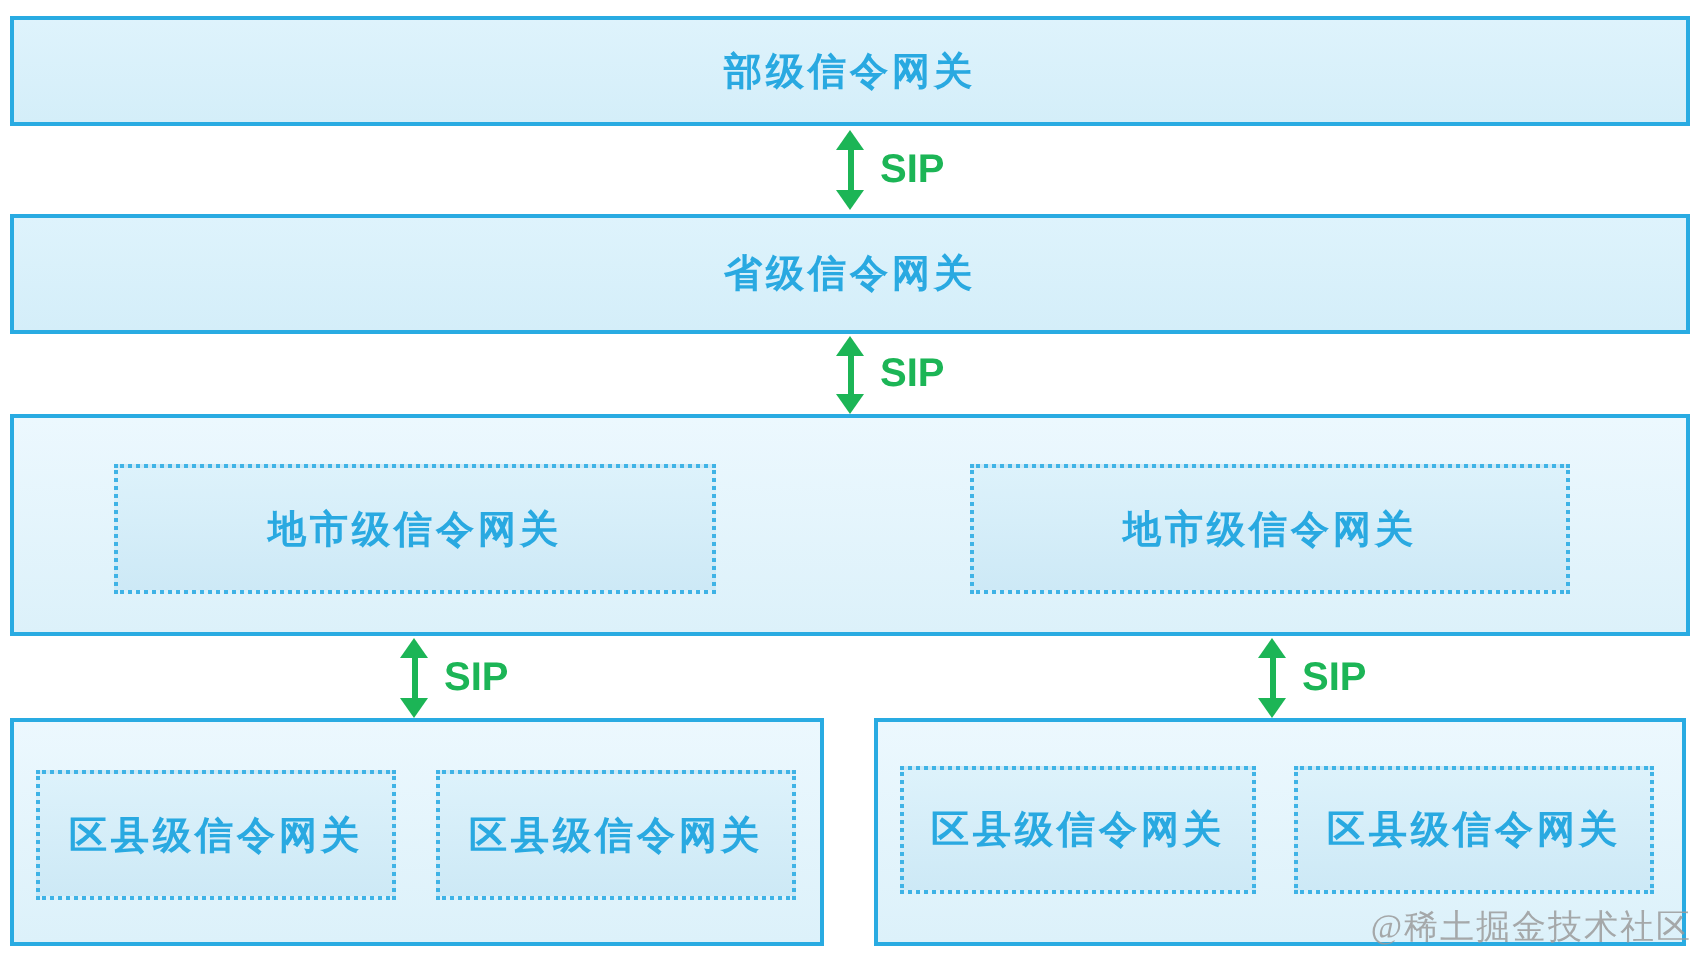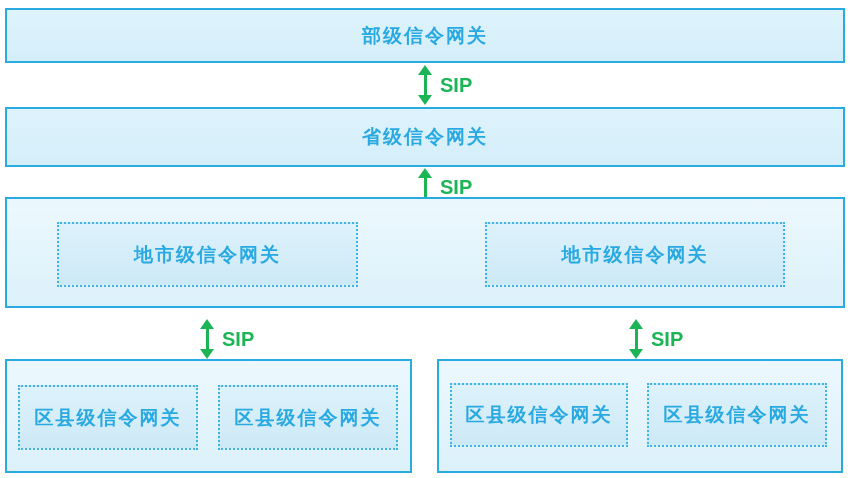--- a/index.html
+++ b/index.html
@@ -94,21 +94,21 @@
     <span class="node-label">省级信令网关</span>
   </div>
 
   <div class="v-arrow" style="left:417px; top:168px; height:39px;">
     <span class="head up"></span>
     <span class="shaft"></span>
     <span class="head down"></span>
   </div>
   <div class="sip-label" style="left:440px; top:177px;">SIP</div>
 
-  <div class="container-box" style="left:5px; top:197px; width:840px; height:111px;">
+  <div class="container-box" style="left:5px; top:207px; width:840px; height:111px;">
     <div class="dashed-box" style="left:50px; top:23px; width:301px; height:65px;">
       <span class="node-label">地市级信令网关</span>
     </div>
     <div class="dashed-box" style="left:478px; top:23px; width:300px; height:65px;">
       <span class="node-label">地市级信令网关</span>
     </div>
   </div>
 
   <div class="v-arrow" style="left:199px; top:319px; height:40px;">
     <span class="head up"></span>
@@ -135,14 +135,15 @@
 
   <div class="container-box" style="left:437px; top:359px; width:406px; height:114px;">
     <div class="dashed-box" style="left:11px; top:22px; width:178px; height:64px;">
       <span class="node-label">区县级信令网关</span>
     </div>
     <div class="dashed-box" style="left:208px; top:22px; width:180px; height:64px;">
       <span class="node-label">区县级信令网关</span>
     </div>
   </div>
 
+  <div class="watermark">@稀土掘金技术社区</div>
 
 </div>
 
 </body></html>

